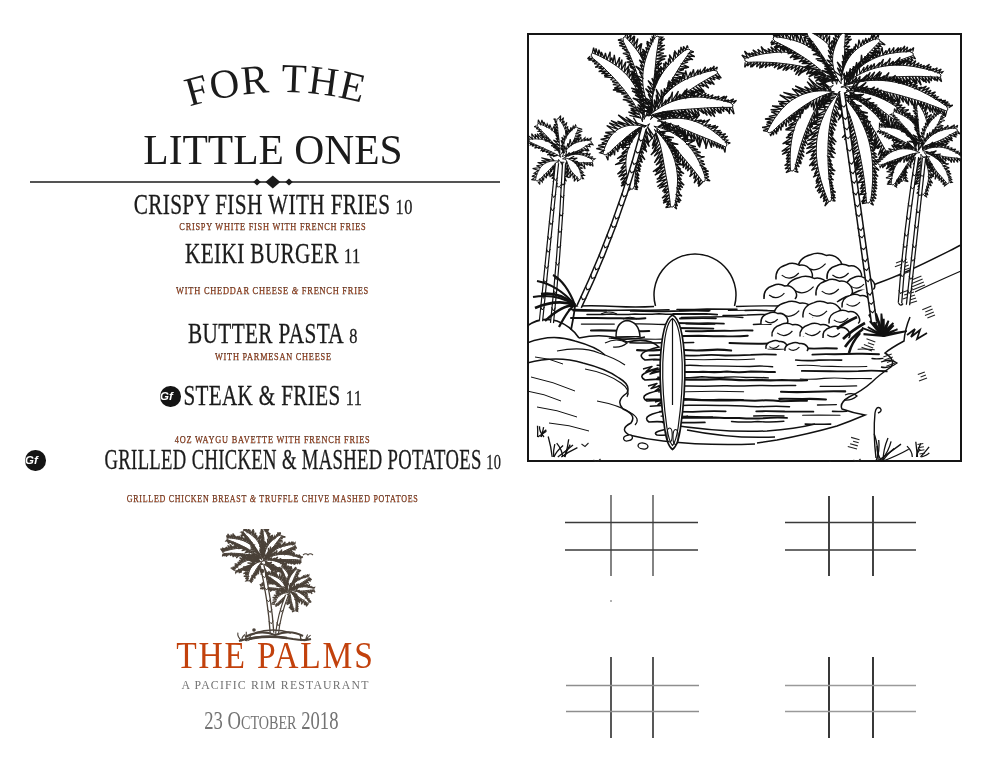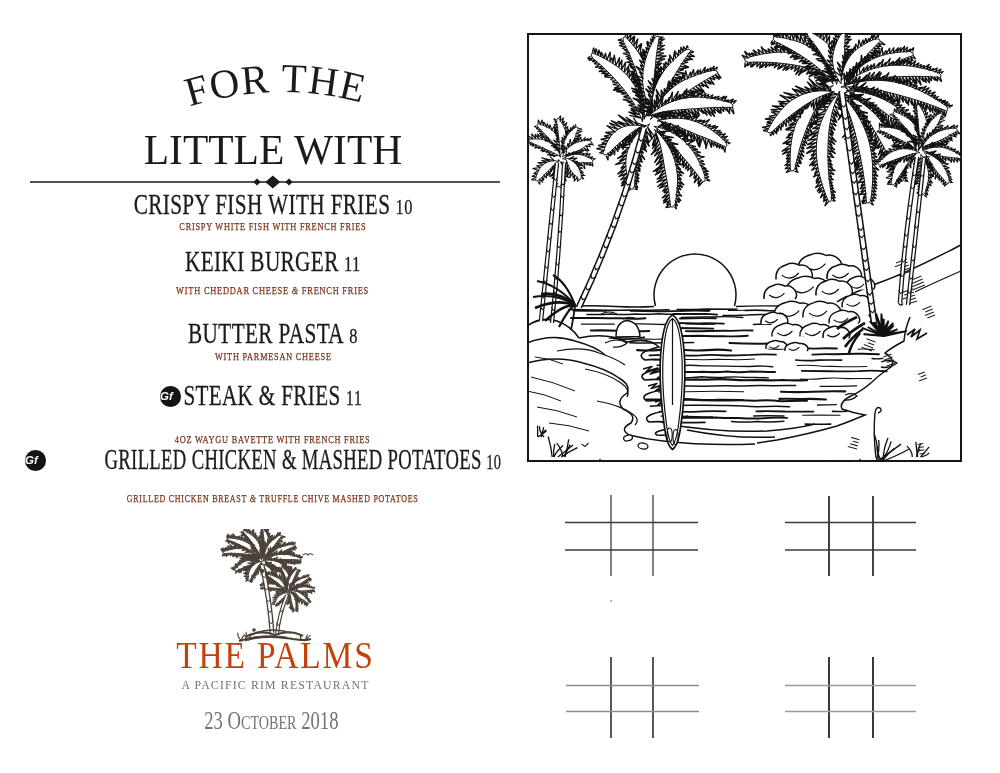--- a/index.html
+++ b/index.html
@@ -17,34 +17,34 @@
 </style></head><body>
 
 <svg width="320" height="90" viewBox="0 0 320 90" style="position:absolute;left:121px;top:40px">
 <defs>
       <path id="arcp" d="M 62 69 A 300 300 0 0 1 248 65" fill="none"></path>
     </defs>
 <text font-family="Liberation Serif,serif" font-size="41" letter-spacing="0.9" fill="#1b1b1b" transform="scale(1,1)">
 <textPath href="#arcp" startOffset="50%" text-anchor="middle">FOR THE</textPath></text>
 </svg>
 
-<div class="cl" style="top:129.5px;font-size:41.5px"><span class="sqz" id="w_lo" style="transform:scaleX(1.0)">LITTLE WITH</span></div>
+<div class="cl" style="top:129.5px;font-size:41.5px"><span class="sqz" id="w_lo" style="transform:scaleX(1.0)">LITTLE ONES</span></div>
 
 <svg width="500" height="22" viewBox="0 0 500 22" style="position:absolute;left:28px;top:171px">
 <line x1="2" y1="11" x2="472" y2="11" stroke="#1b1b1b" stroke-width="1.4"></line>
 <path d="M 244.8 4.5 L 252.3 11 L 244.8 17.5 L 237.3 11 Z" fill="#1b1b1b"></path>
 <path d="M 229 7.6 L 232.8 11 L 229 14.4 L 225.2 11 Z" fill="#1b1b1b"></path>
 <path d="M 261 7.6 L 264.8 11 L 261 14.4 L 257.2 11 Z" fill="#1b1b1b"></path>
 </svg>
 
 <div class="cl t" style="top:191.3px"><span class="sqz" id="i1t" style="transform:scaleX(0.7455)">CRISPY FISH WITH FRIES<span class="n">10</span></span></div>
 
 <div class="cl s" style="top:221.3px"><span class="sqz" id="i1s" style="transform:scaleX(0.755)">CRISPY WHITE FISH WITH FRENCH FRIES</span></div>
 
-<div class="cl t" style="top:248px"><span class="sqz" id="i2t" style="transform:scaleX(0.745)">KEIKI BURGER<span class="n">11</span></span></div>
+<div class="cl t" style="top:240px"><span class="sqz" id="i2t" style="transform:scaleX(0.745)">KEIKI BURGER<span class="n">11</span></span></div>
 
 <div class="cl s" style="top:284.5px"><span class="sqz" id="i2s" style="transform:scaleX(0.762)">WITH CHEDDAR CHEESE <i>&amp;</i> FRENCH FRIES</span></div>
 
 <div class="cl t" style="top:320.0px"><span class="sqz" id="i3t" style="transform:scaleX(0.745)">BUTTER PASTA<span class="n">8</span></span></div>
 
 <div class="cl s" style="top:351.0px"><span class="sqz" id="i3s" style="transform:scaleX(0.755)">WITH PARMESAN CHEESE</span></div>
 
 <div class="cl t" style="top:381.5px"><span class="sqz" id="i4t" style="transform:scaleX(0.74)">STEAK &amp; FRIES<span class="n">11</span></span></div>
 
 <div class="cl s" style="top:434px"><span class="sqz" id="i4s" style="transform:scaleX(0.755)">4OZ WAYGU BAVETTE WITH FRENCH FRIES</span></div>

